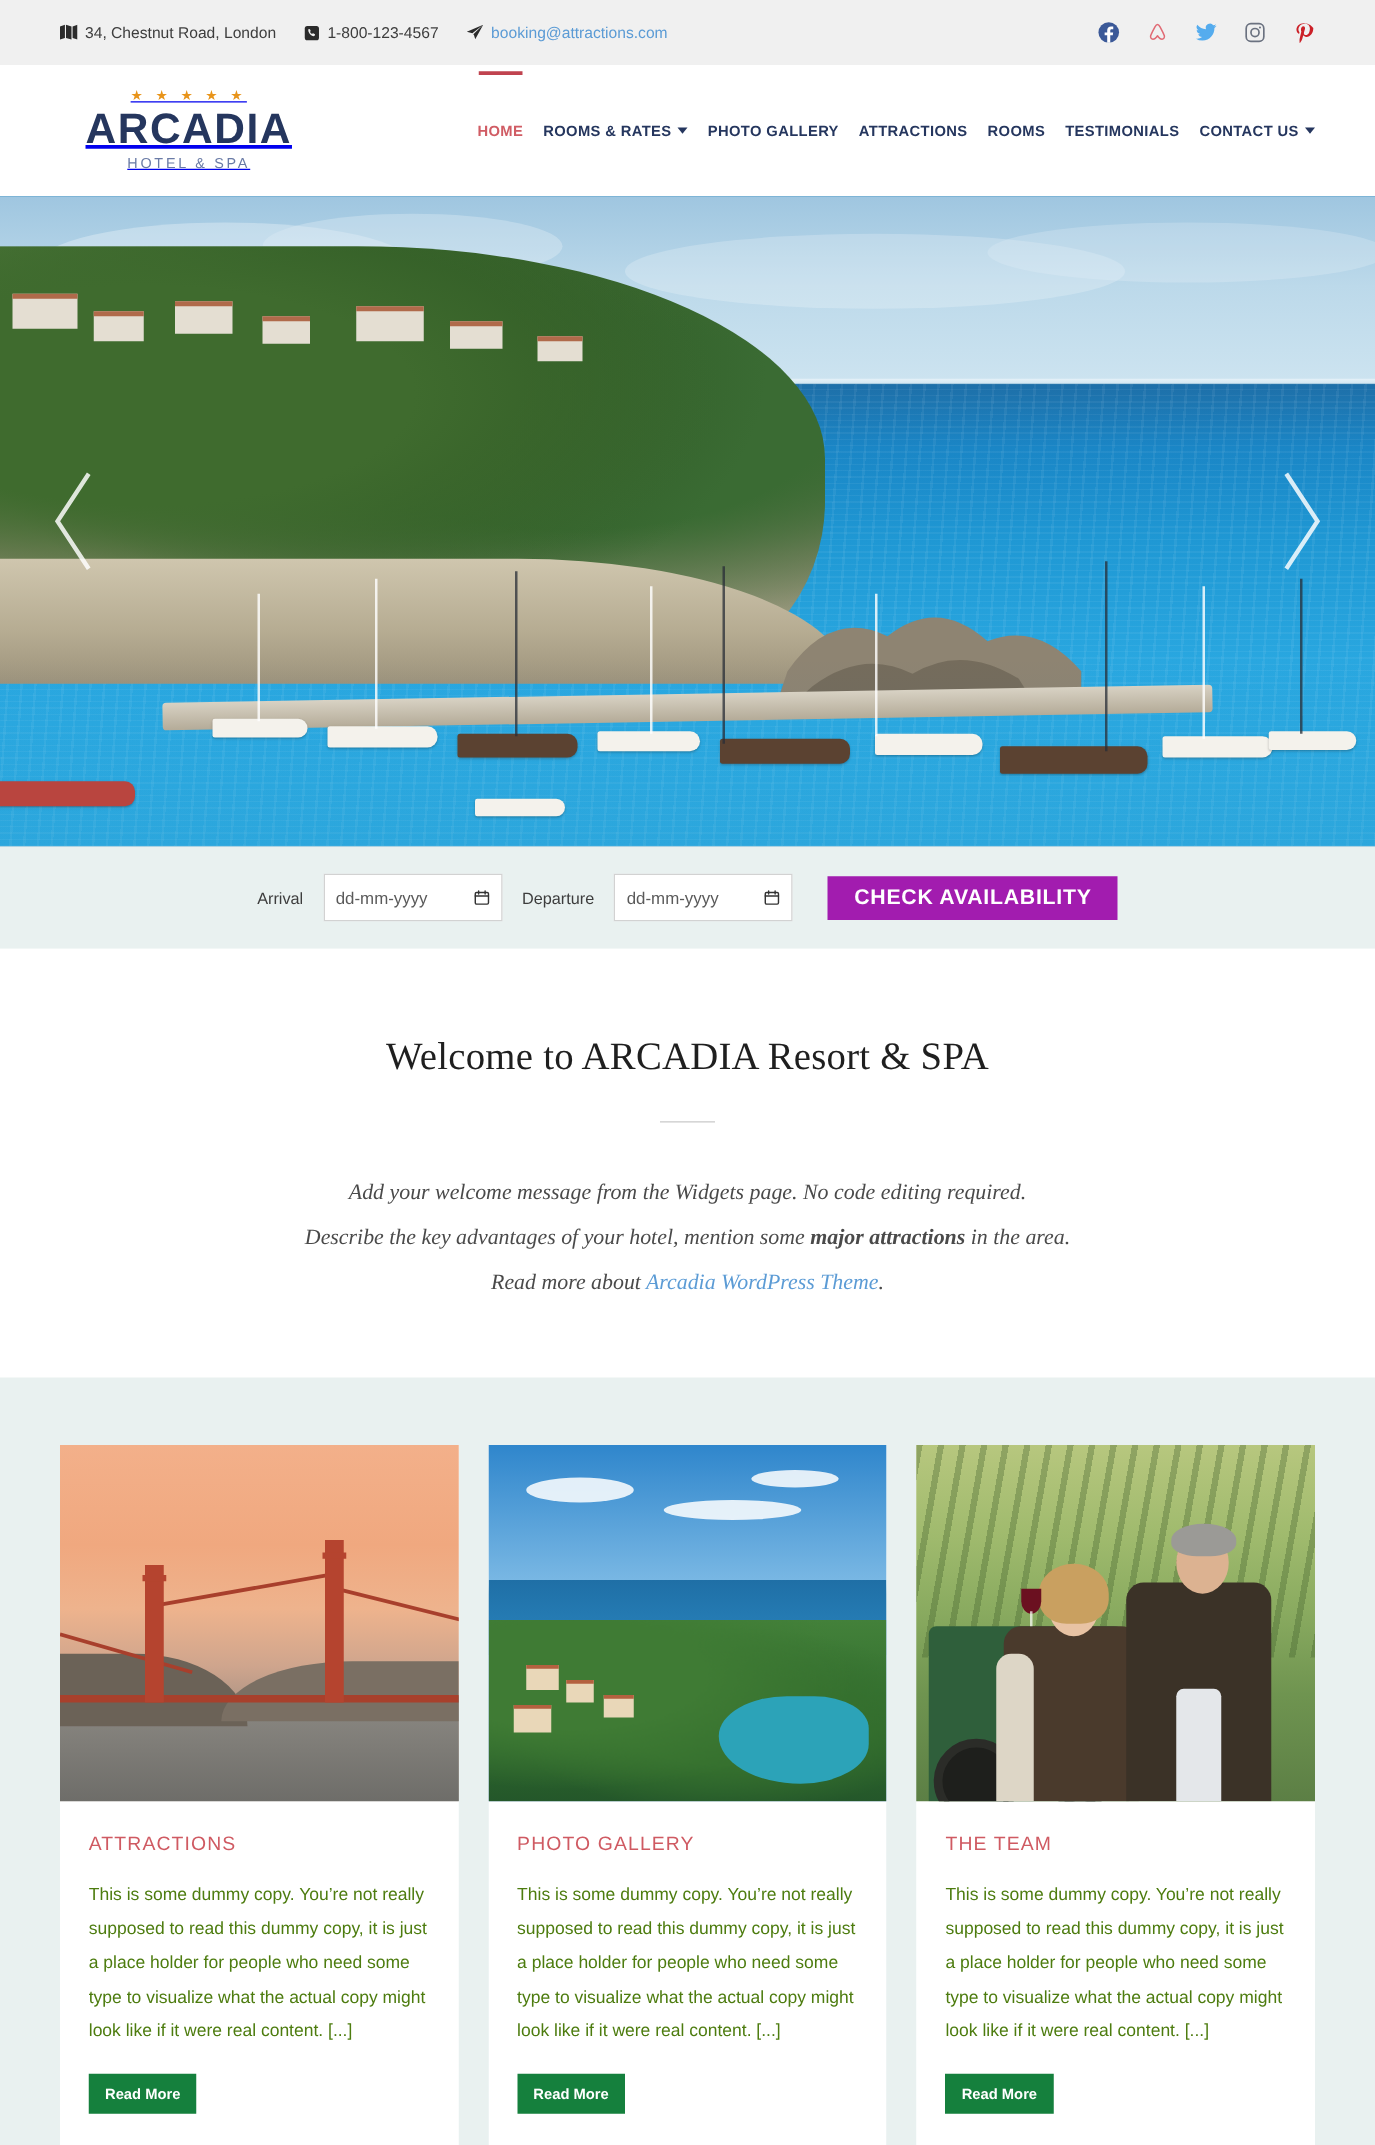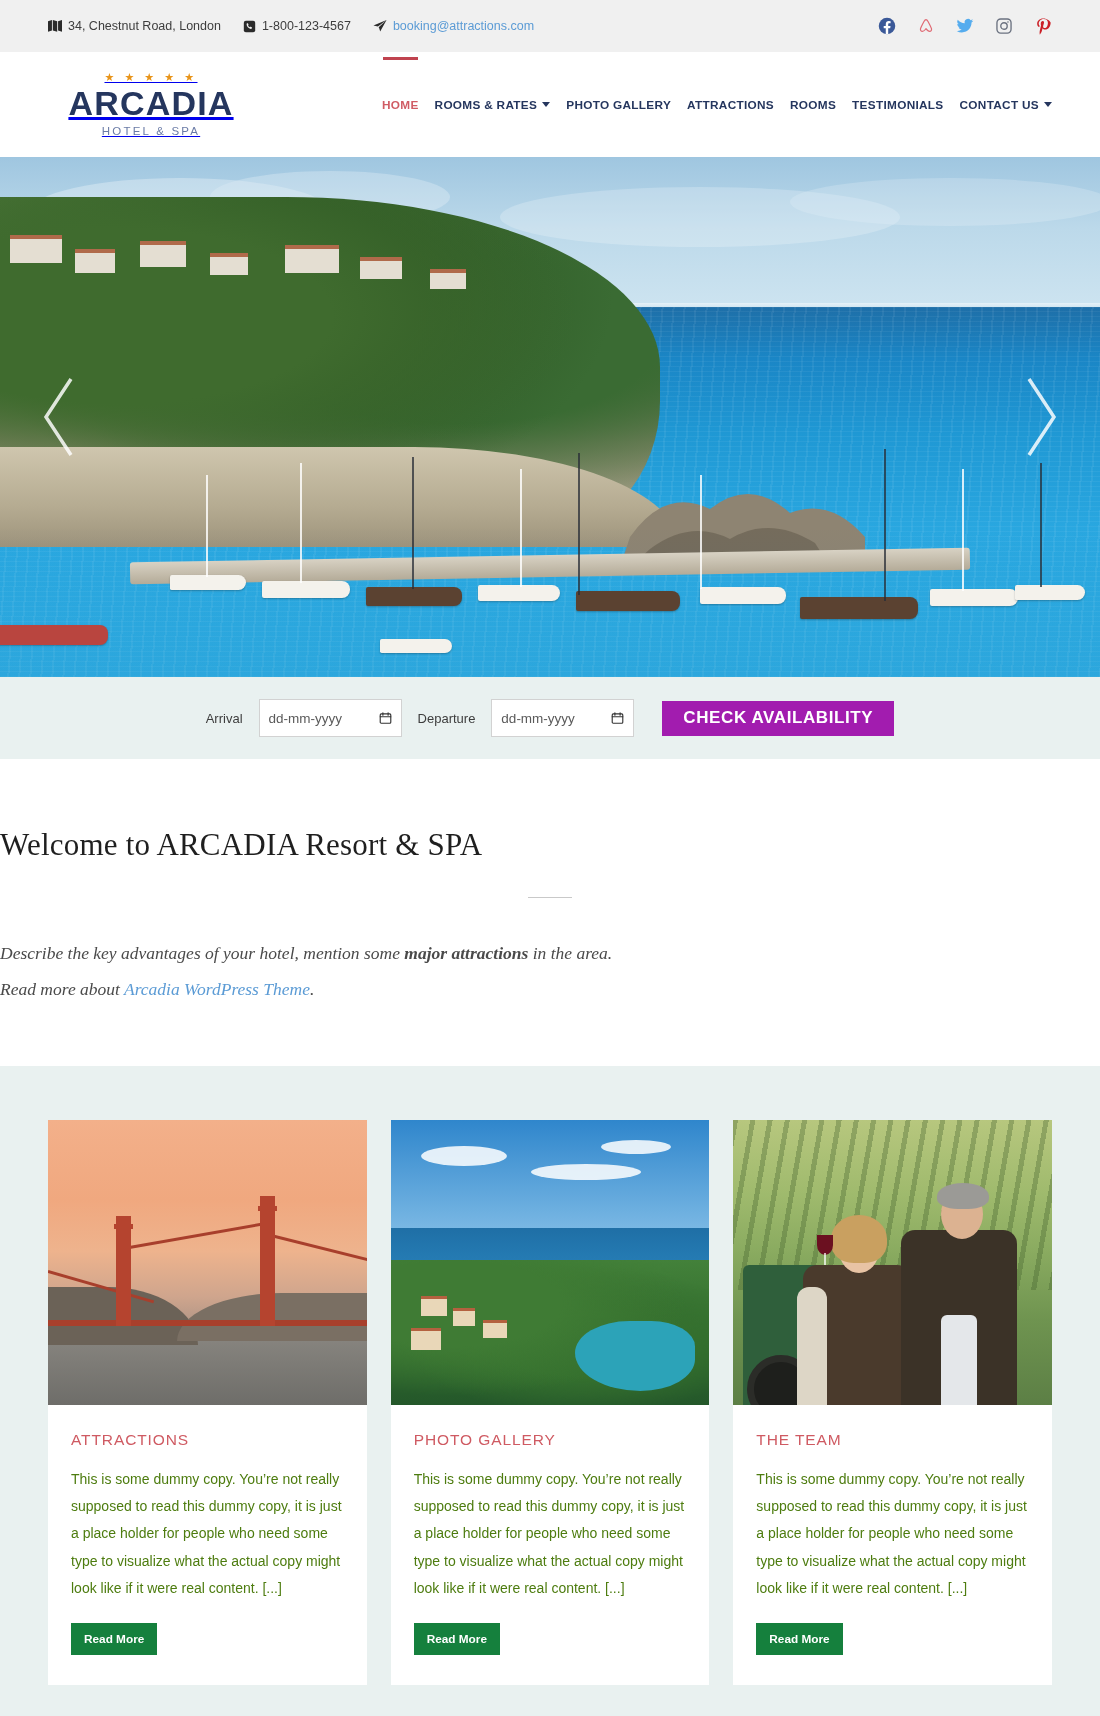--- a/index.html
+++ b/index.html
@@ -209,20 +209,21 @@
     letter-spacing: 0.6px;
     cursor: pointer;
     margin-left: 12px;
     font-family: "Liberation Sans", sans-serif;
   }
 
   
   .welcome {
     background: #fff;
     padding: 68px 0 58px;
+    text-align: center;
   }
   .welcome h1 {
     font-family: "Liberation Serif", serif;
     font-weight: normal;
     font-size: 31px;
     color: #1f1f1f;
     letter-spacing: 0.2px;
   }
   .divider {
     width: 44px;
@@ -517,20 +518,21 @@
       </svg>
     </span>
   </div>
 
   <button class="bk-btn">CHECK AVAILABILITY</button>
 </div>
 
 <section class="welcome">
   <h1>Welcome to ARCADIA Resort &amp; SPA</h1>
   <div class="divider"></div>
+  <p>Add your welcome message from the Widgets page. No code editing required.</p>
   <p>
     <span>Describe the key advantages of your hotel, mention some </span><b>major attractions</b><span> in the area.</span>
   </p>
   <p>
     <span>Read more about </span><a href="#">Arcadia WordPress Theme</a><span>.</span>
   </p>
 </section>
 
 <section class="cards-section">
   <div class="cards">

